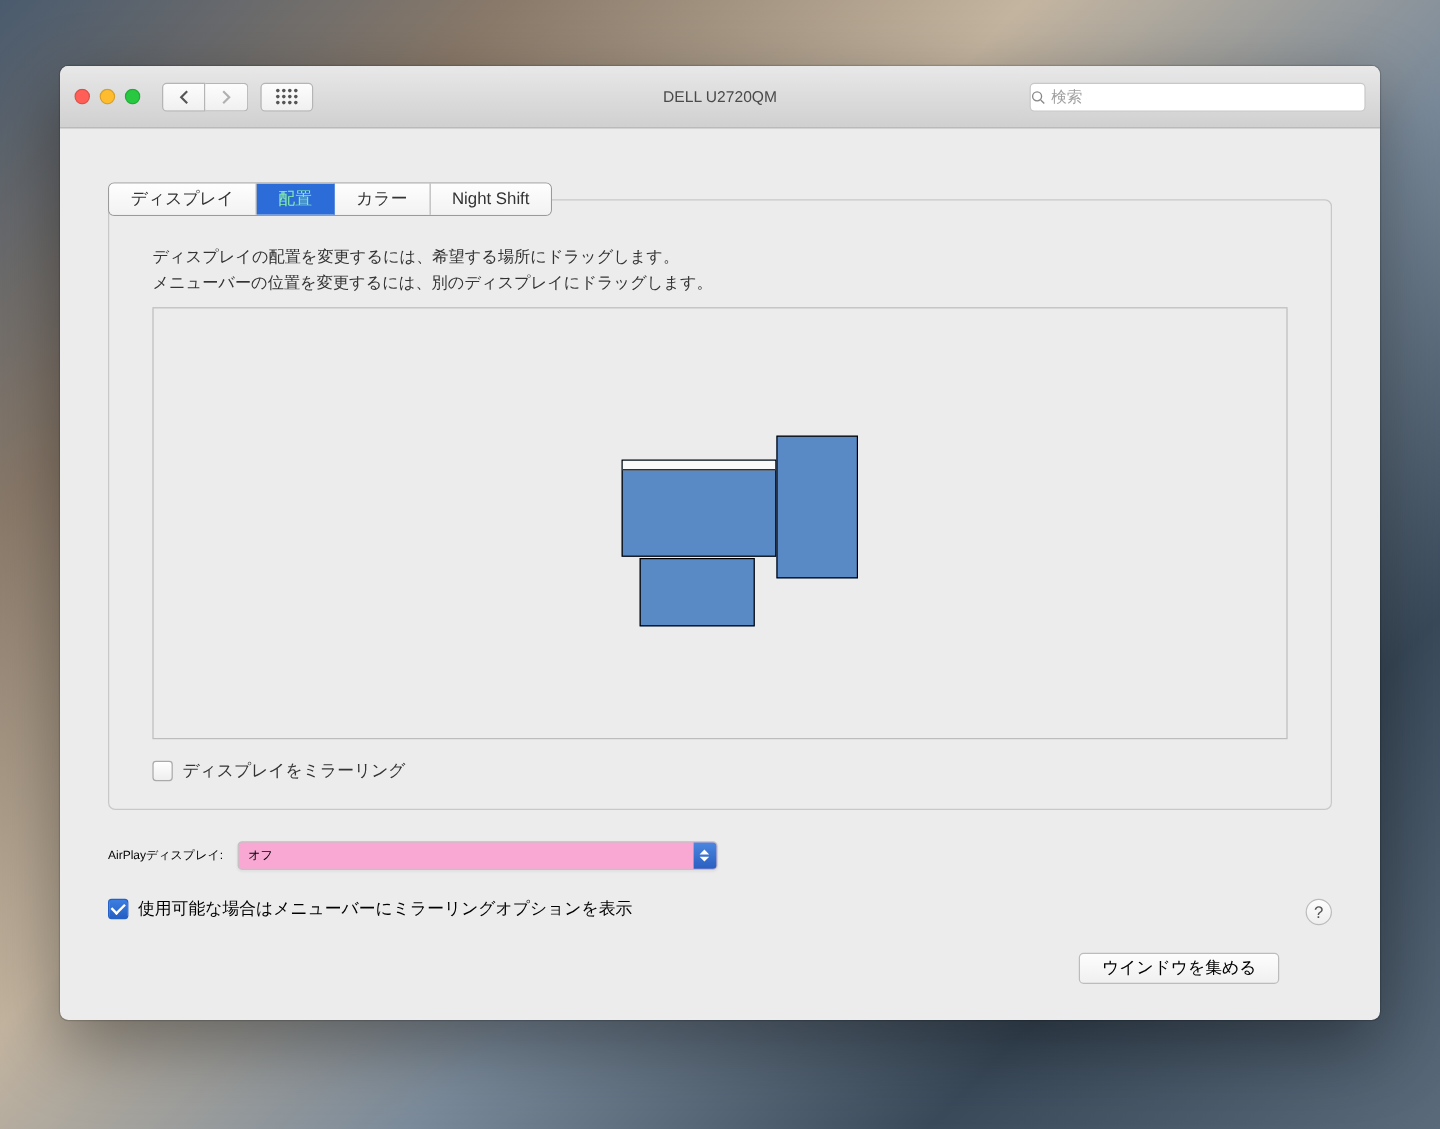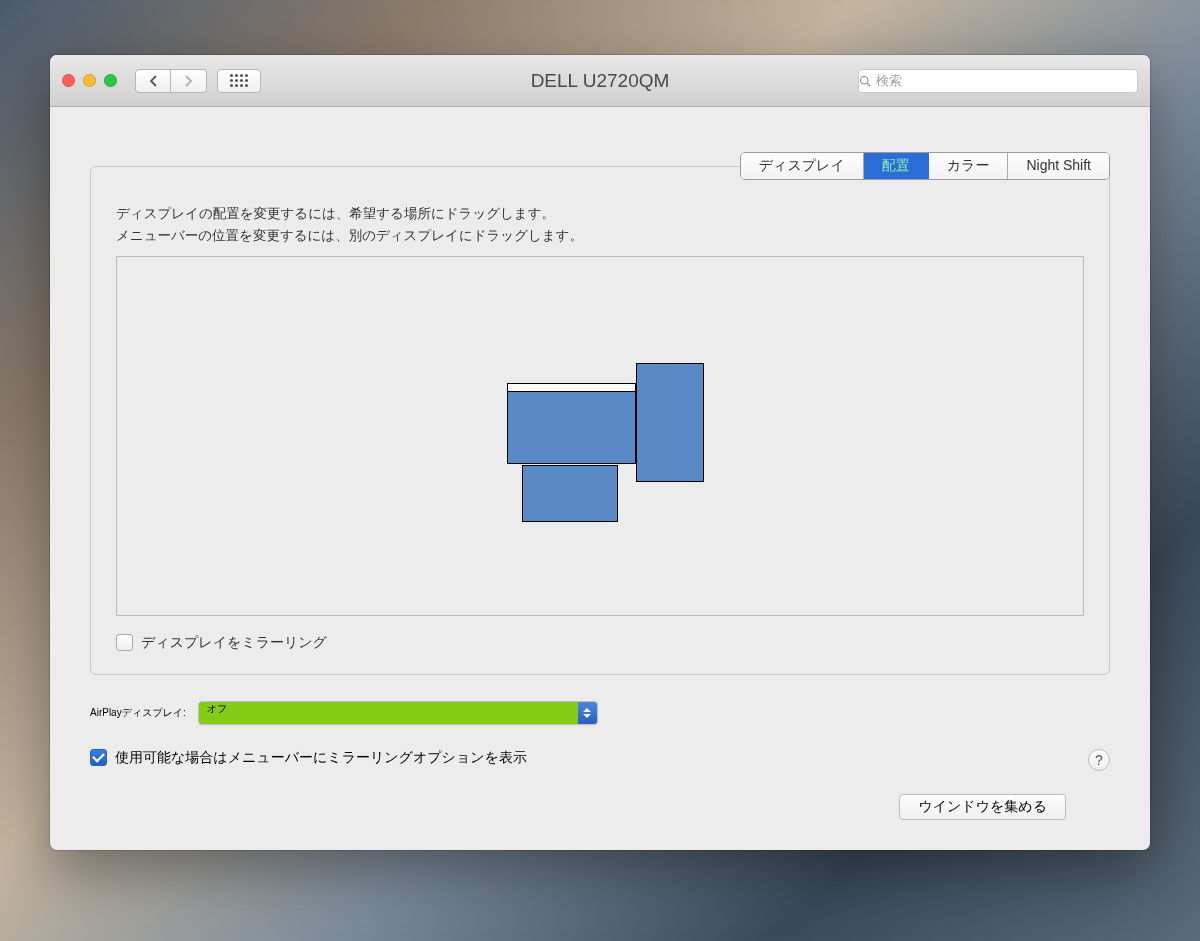--- a/index.html
+++ b/index.html
@@ -50,46 +50,46 @@
   margin-left: 10px;
   background: linear-gradient(to bottom, #fdfdfd, #f0f0f0);
   border: 1px solid #b5b5b5;
   border-radius: 4px;
   display: flex; align-items: center; justify-content: center;
 }
 .dots { display: grid; grid-template-columns: repeat(4, 3px); grid-template-rows: repeat(3, 3px); gap: 2px; }
 .dots span { background: #555; border-radius: 50%; }
 .title {
   position: absolute; left: 0; right: 0; text-align: center;
-  font-size: 19px; color: #4a4a4a; pointer-events: none;
+  font-size: 13px; color: #4a4a4a; pointer-events: none;
 }
 .search-box {
   margin-left: auto; width: 280px; height: 24px;
   background: #fff; border: 1px solid #c8c8c8; border-radius: 4px;
   display: flex; align-items: center; 
   color: #a0a0a0; gap: 5px; font-size: 13px;
 }
 .search-box svg { width: 12px; height: 12px; stroke: #888; fill: none; stroke-width: 1.5; }
 .content { padding: 45px 40px 30px; }
-.tabs-wrap { position: relative; z-index: 2; display: flex; justify-content: flex-end; }
+.tabs-wrap { position: relative; z-index: 2; display: flex; justify-content: flex-start; }
 .tabs {
   display: flex; border: 1px solid #9a9a9a; border-radius: 5px; overflow: hidden;
   background: #fff;
 }
 .tab {
   padding: 4px 18px; font-size: 14px; color: #333;
   border-right: 1px solid #aaa; background: linear-gradient(to bottom, #fefefe, #f2f2f2);
   cursor: pointer;
 }
 .tab:last-child { border-right: none; }
 .tab.active { background: #2b6cd8; color: #86efac; border-right-color: #2b6cd8; font-family: Liberation Serif, serif; }
 .panel {
   margin-top: -14px;
   border: 1px solid #c8c8c8; border-radius: 6px;
-  padding: 36px 25px 22px; background: #ececec;
+  padding: 36px 36px 22px; background: #ececec;
 }
 .instructions { font-size: 13.5px; color: #333; line-height: 1.65; margin-bottom: 8px; }
 .arrangement-area {
   height: 360px; border: 1px solid #bcbcbc; background: #ececec;
   position: relative;
 }
 .display {
   position: absolute; background: #5a8ac5; border: 1.5px solid #000;
 }
 .menubar-strip { position: absolute; top: 0; left: 0; right: 0; height: 8px; background: #fafafa; border-bottom: 1.5px solid #000; }
@@ -106,22 +106,22 @@
 .checkbox.checked::after {
   content: ""; width: 9px; height: 5px;
   border-left: 2px solid #fff; border-bottom: 2px solid #fff;
   transform: rotate(-45deg) translate(1px,-1px);
 }
 .airplay-row {
   display: flex; align-items: center; gap: 12px; margin-top: 26px; font-size: 10px;
 }
 .select {
   width: 400px; height: 24px;
-  border: 1px solid #c2c2c2; border-radius: 4px; background: #84cc16;
-  display: flex; align-items: flex-start; padding: 0 8px; position: relative;
+  border: 1px solid #c2c2c2; border-radius: 4px; background: #f9a8d4;
+  display: flex; align-items: center; padding: 0 8px; position: relative;
   box-shadow: 0 1px 2px rgba(0,0,0,0.05);
 }
 .select-arrows {
   width: 19px; height: 22px;
   background: linear-gradient(to bottom, #4a87e0, #2a5fc0);
   border-radius: 0 3px 3px 0;
   position: absolute; right: 0; top: 0;
   display: flex; flex-direction: column; align-items: center; justify-content: center;
 }
 .select-arrows::before, .select-arrows::after {

